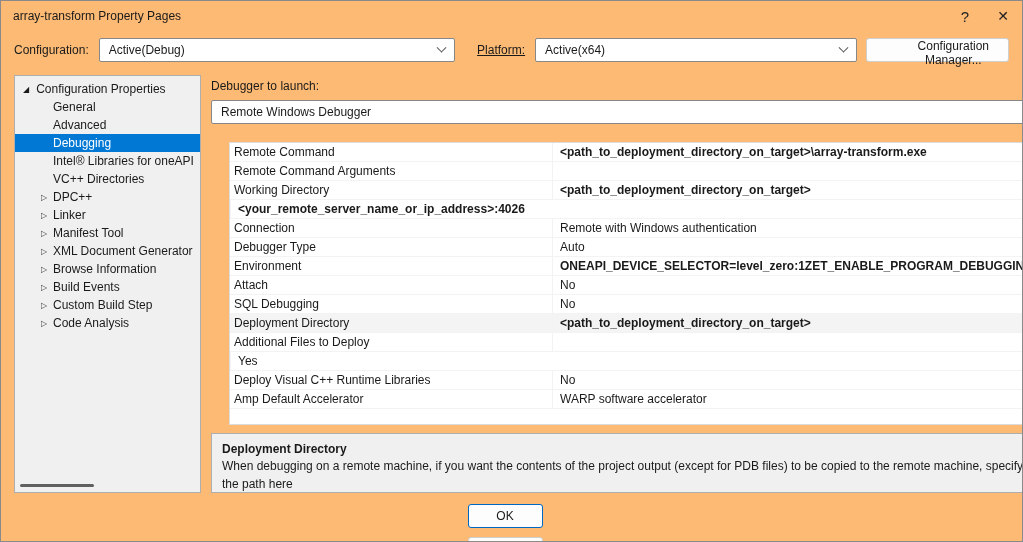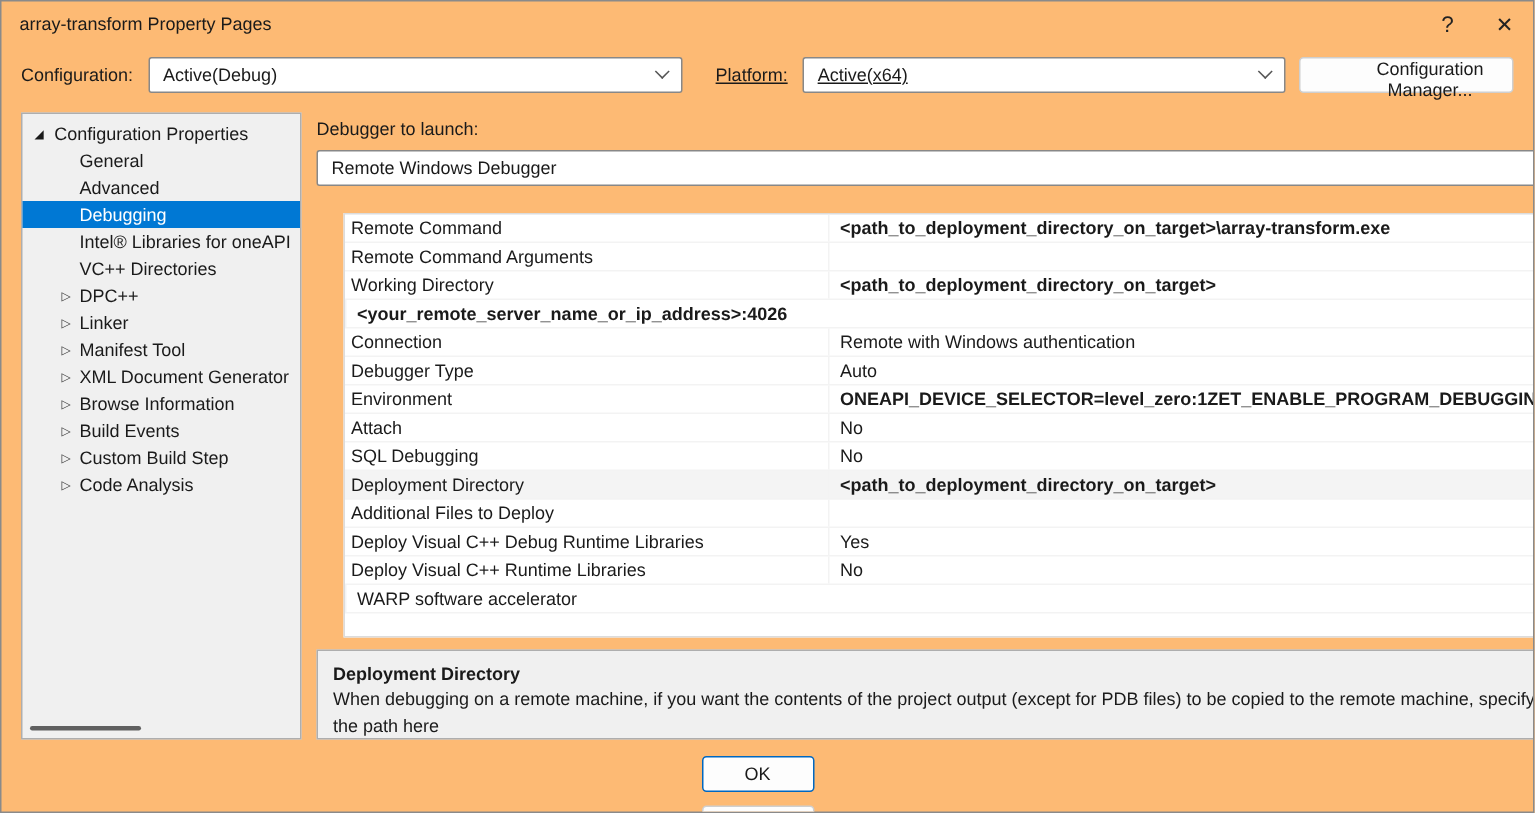--- a/index.html
+++ b/index.html
@@ -46,21 +46,21 @@
     cursor: default;
   }
   .chev {
     width: 7px; height: 7px;
     border-right: 1px solid #555; border-bottom: 1px solid #555;
     transform: rotate(45deg) translate(-2px,-2px);
     flex: 0 0 auto;
   }
   .combo-config { width: 406px; margin-left: 10px; }
   .lbl-platform { margin-left: 22px; text-decoration: underline; }
-  .combo-platform { width: 366px; margin-left: 10px; text-decoration: underline; }
+  .combo-platform { width: 366px; margin-left: 10px; }
   .btn {
     height: 24px;
     background: #fdfdfd;
     border: 1px solid #cfcfcf;
     border-radius: 3px;
     font-size: 12px;
     font-family: "Liberation Sans", sans-serif;
     padding: 0 12px;
     cursor: default;
     color: #1a1a1a;
@@ -301,28 +301,28 @@
         </div>
         <div class="grow sel">
           <div class="gname">Deployment Directory</div>
           <div class="gval b">&lt;path_to_deployment_directory_on_target&gt;</div>
         </div>
         <div class="grow">
           <div class="gname">Additional Files to Deploy</div>
           <div class="gval"></div>
         </div>
         <div class="grow">
-          <div class="gname">Deploy Visual C++ Debug Runtime Libraries</div>
           <div class="gval">Yes</div>
         </div>
         <div class="grow">
           <div class="gname">Deploy Visual C++ Runtime Libraries</div>
           <div class="gval">No</div>
         </div>
         <div class="grow">
+          <div class="gname">Amp Default Accelerator</div>
           <div class="gval">WARP software accelerator</div>
         </div>
       </div>
 
       <div class="desc">
         <div class="desc-title">Deployment Directory</div>
         <div>When debugging on a remote machine, if you want the contents of the project output (except for PDB files) to be copied to the remote machine, specify the path here</div>
       </div>
     </div>
   </div>

